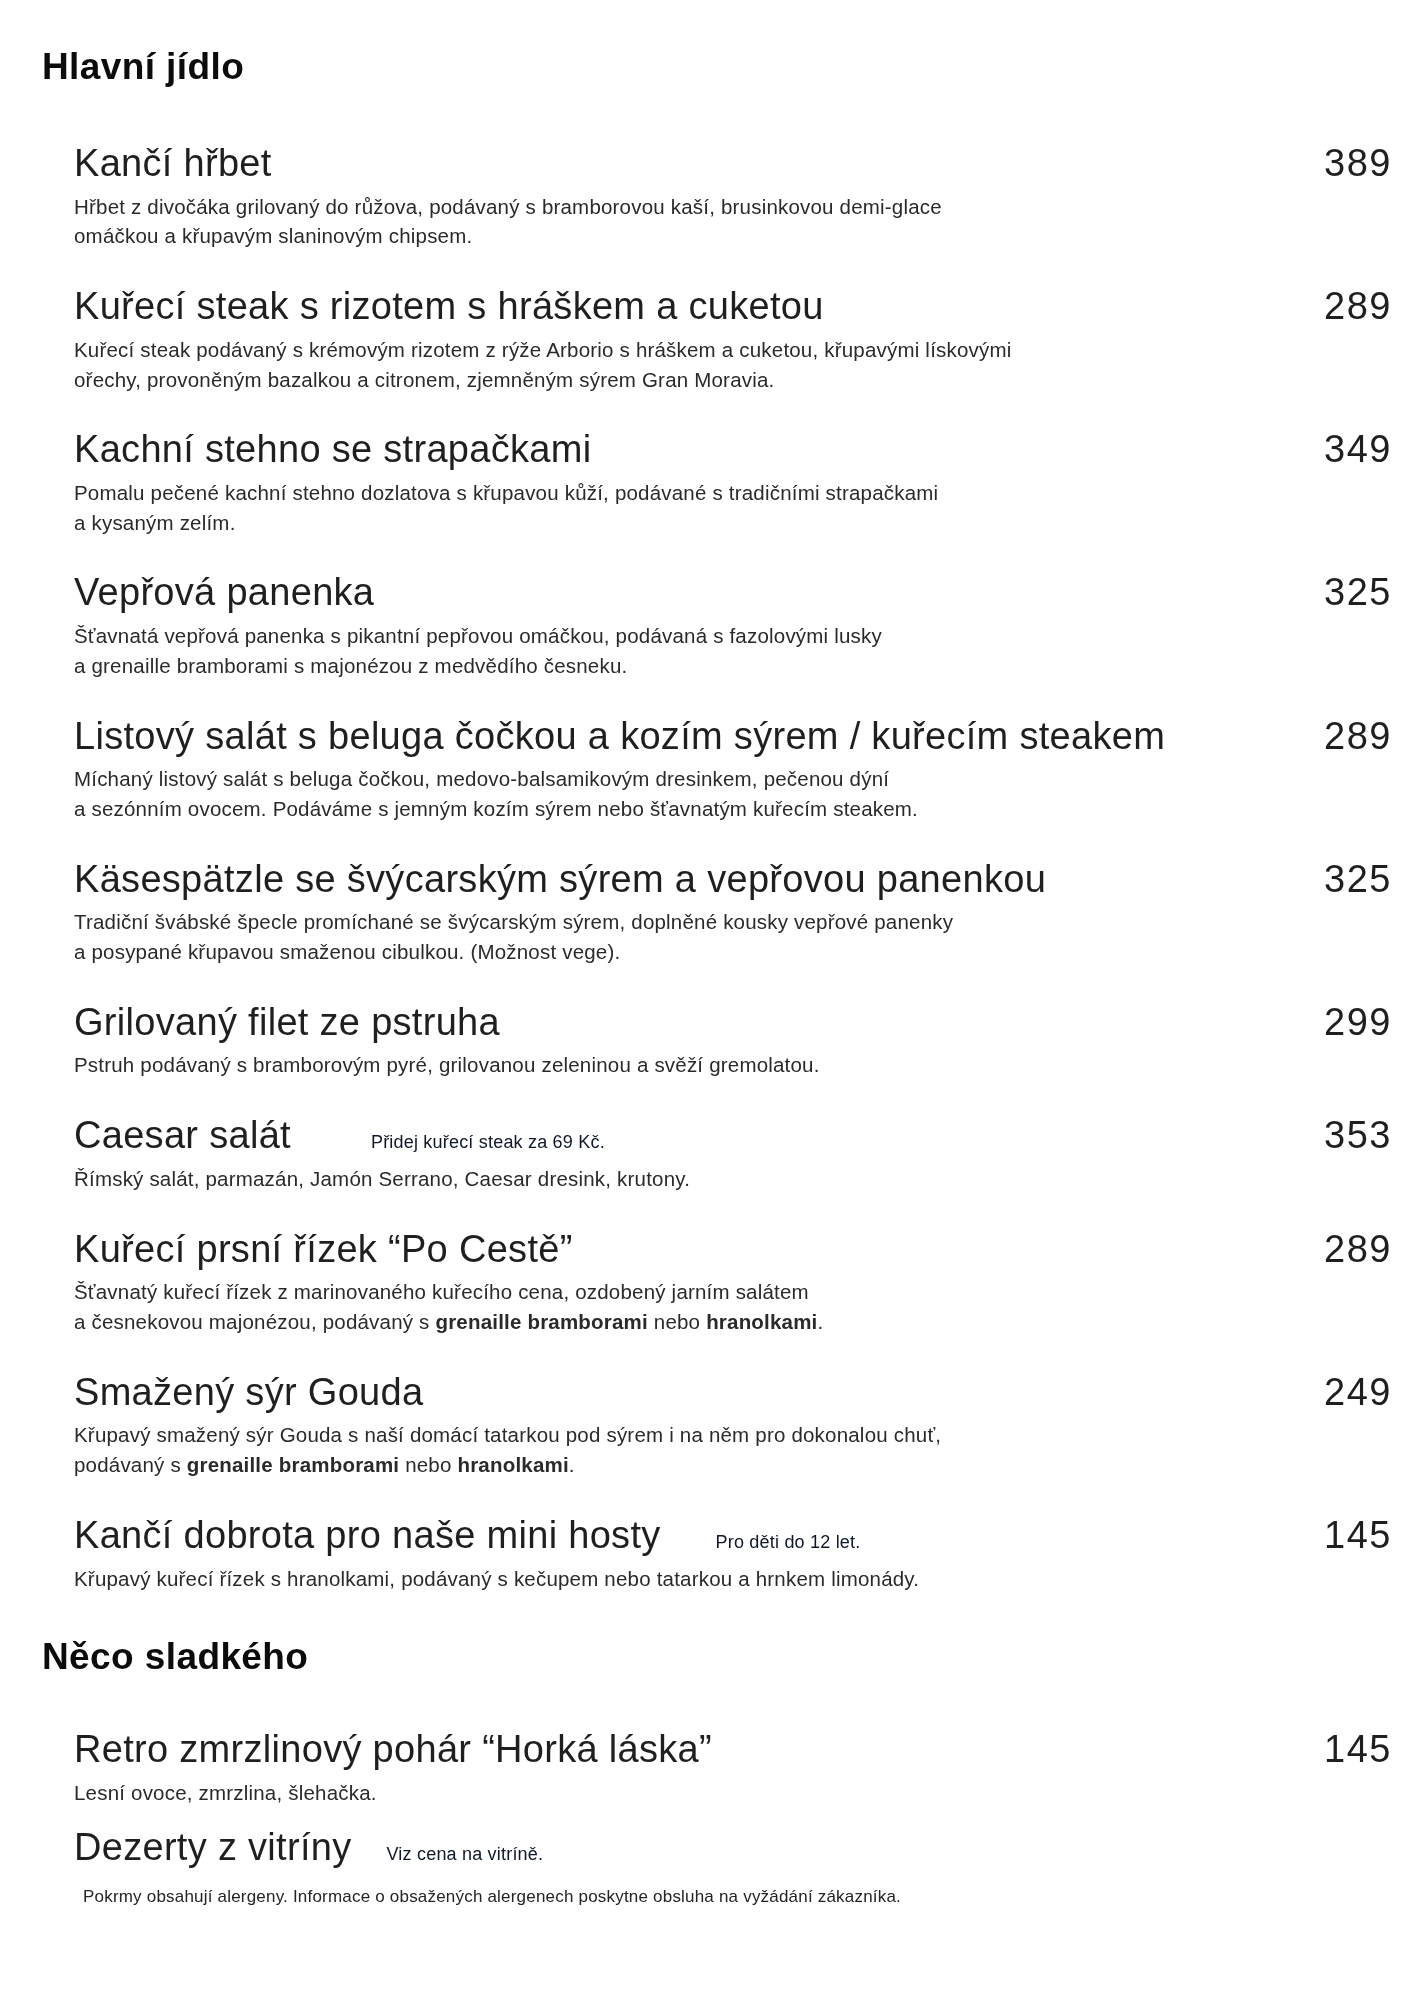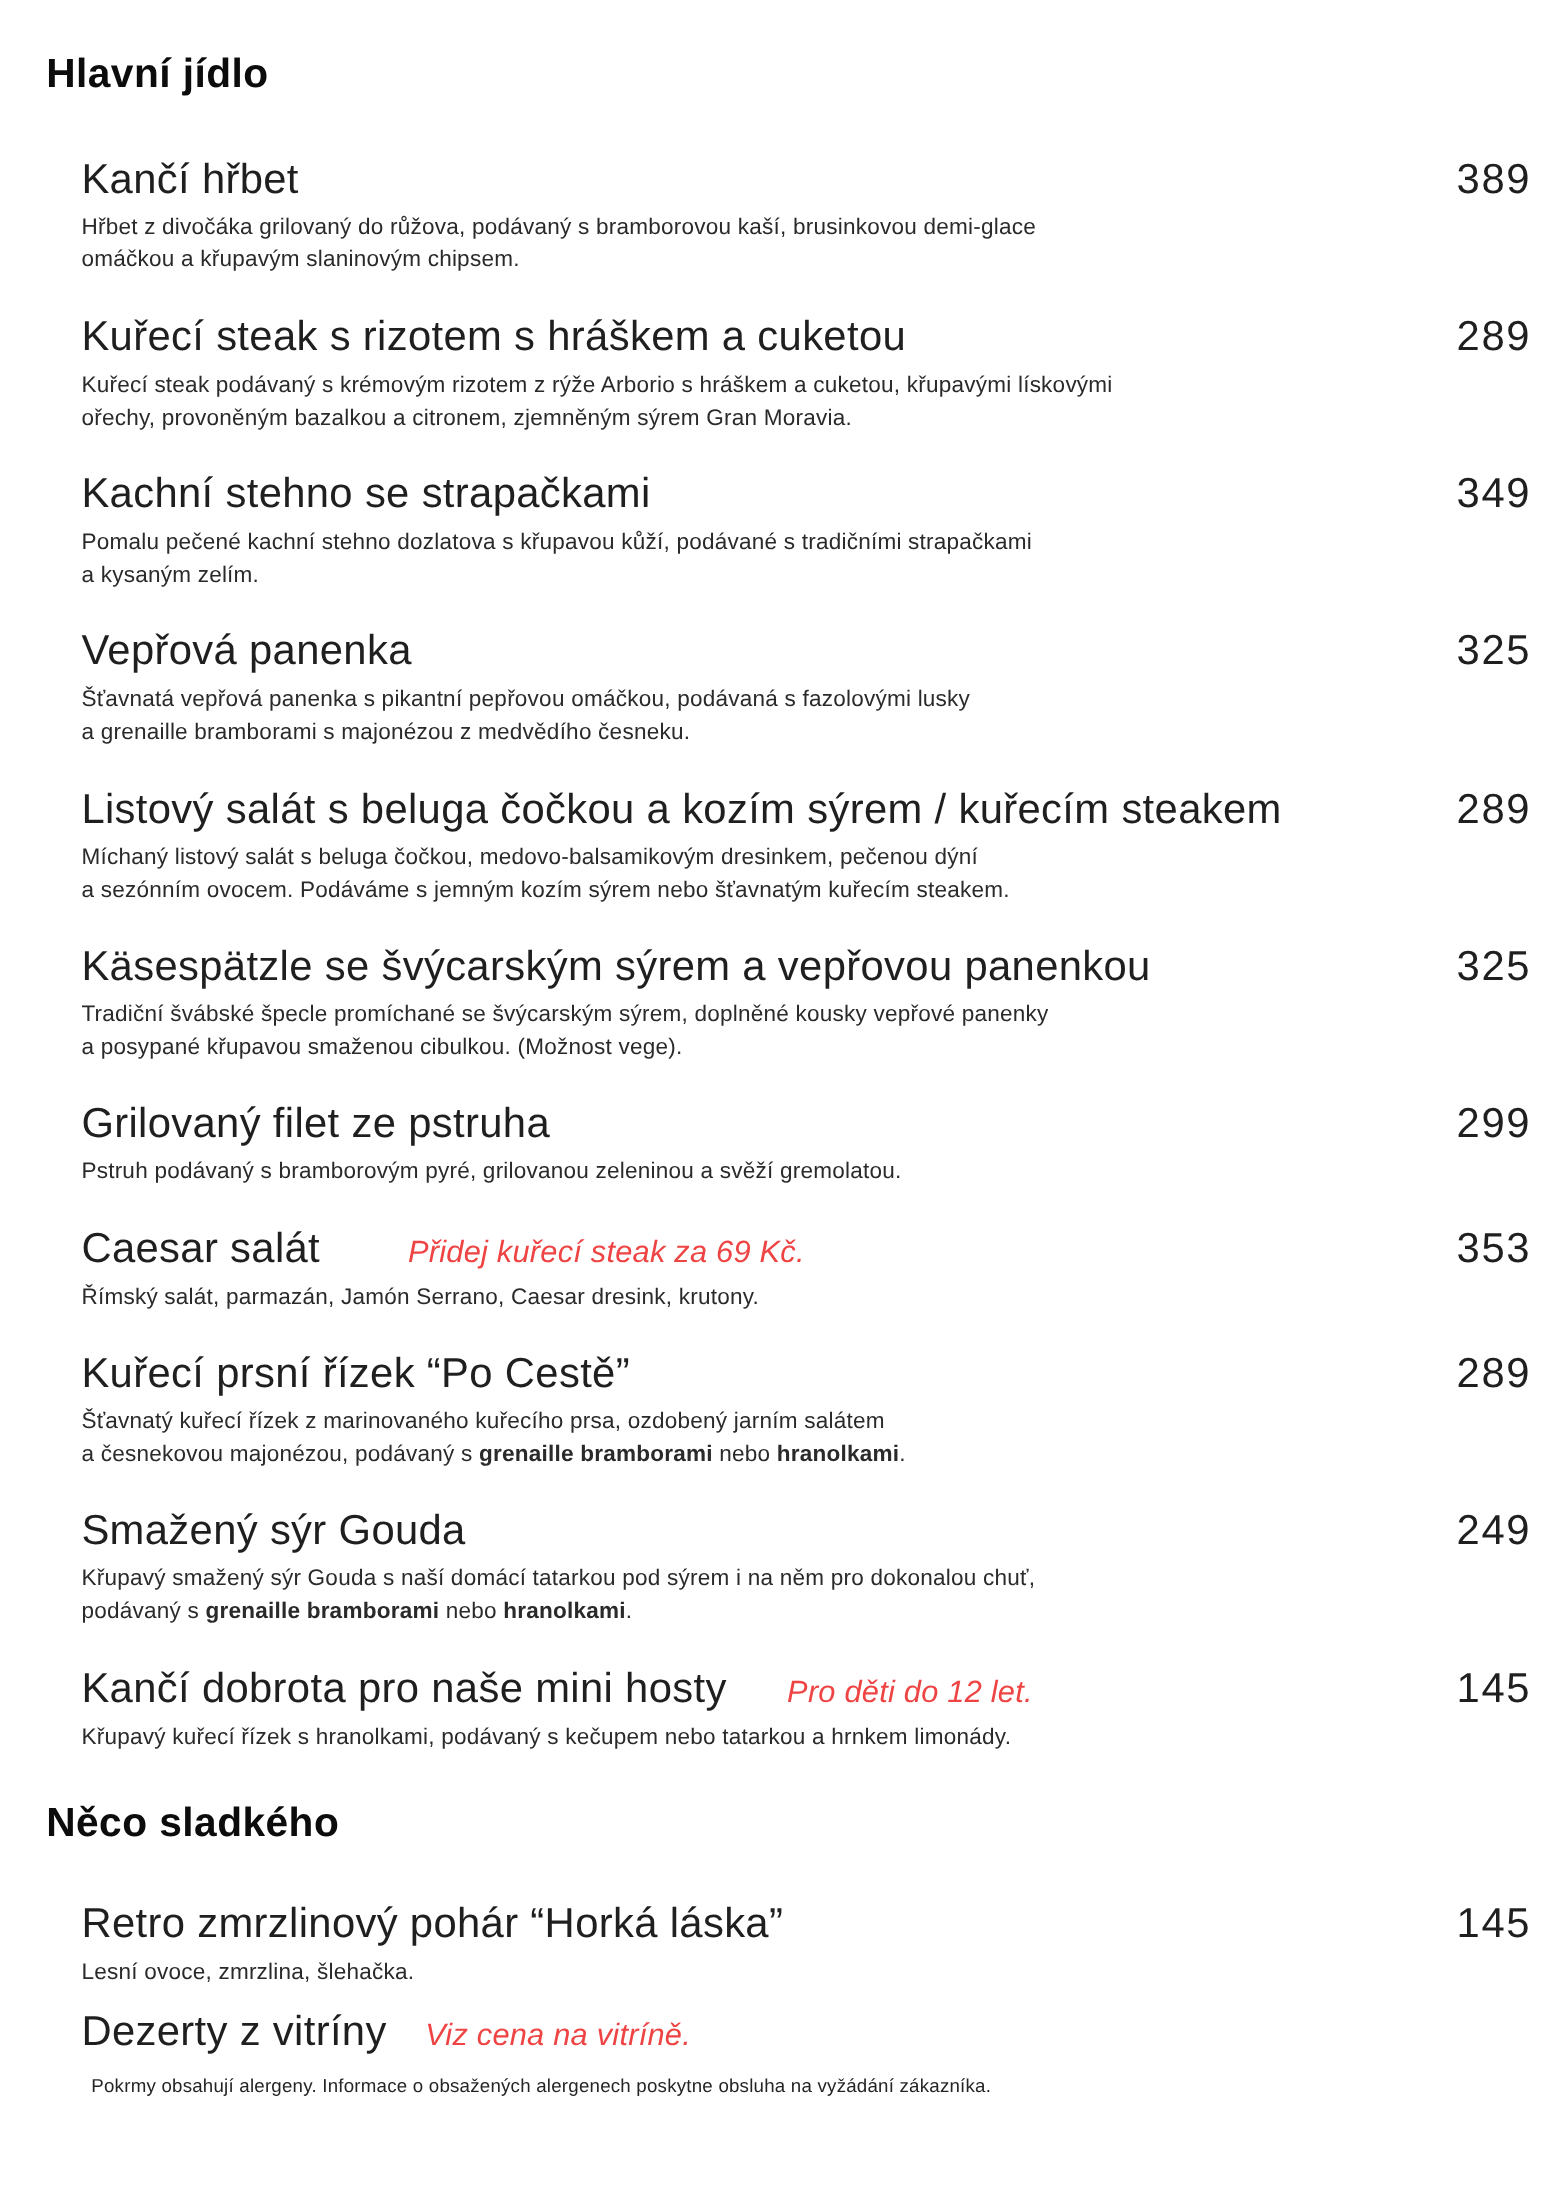--- a/index.html
+++ b/index.html
@@ -36,23 +36,22 @@
     line-height: 1.15;
   }
   .item-title {
     font-size: 38px;
     font-weight: 400;
     color: #1f1f1f;
     letter-spacing: 0.3px;
     white-space: nowrap;
   }
   .item-note {
-    font-size: 28px;
-    font-style: italic;
-    color: #ef4444;
+    font-size: 18px;
+    color: #0f172a;
     letter-spacing: 0.2px;
     margin-left: 80px;
     white-space: nowrap;
   }
   .item-note--kids { margin-left: 55px; }
   .item-note--case { margin-left: 35px; }
   .item-price {
     margin-left: auto;
     font-size: 38px;
     font-weight: 400;
@@ -155,21 +154,21 @@
           <span class="item-price">353</span>
         </div>
         <div class="item-desc">Římský salát, parmazán, Jamón Serrano, Caesar dresink, krutony.</div>
       </div>
 
       <div class="menu-item">
         <div class="item-head">
           <span class="item-title">Kuřecí prsní řízek “Po Cestě”</span>
           <span class="item-price">289</span>
         </div>
-        <div class="item-desc"><span>Šťavnatý kuřecí řízek z marinovaného kuřecího prsa, ozdobený jarním salátem
+        <div class="item-desc"><span>Šťavnatý kuřecí řízek z marinovaného kuřecího cena, ozdobený jarním salátem
 a česnekovou majonézou, podávaný s </span><span class="b">grenaille bramborami</span><span> nebo </span><span class="b">hranolkami</span><span>.</span></div>
       </div>
 
       <div class="menu-item">
         <div class="item-head">
           <span class="item-title">Smažený sýr Gouda</span>
           <span class="item-price">249</span>
         </div>
         <div class="item-desc"><span>Křupavý smažený sýr Gouda s naší domácí tatarkou pod sýrem i na něm pro dokonalou chuť,
 podávaný s </span><span class="b">grenaille bramborami</span><span> nebo </span><span class="b">hranolkami</span><span>.</span></div>

